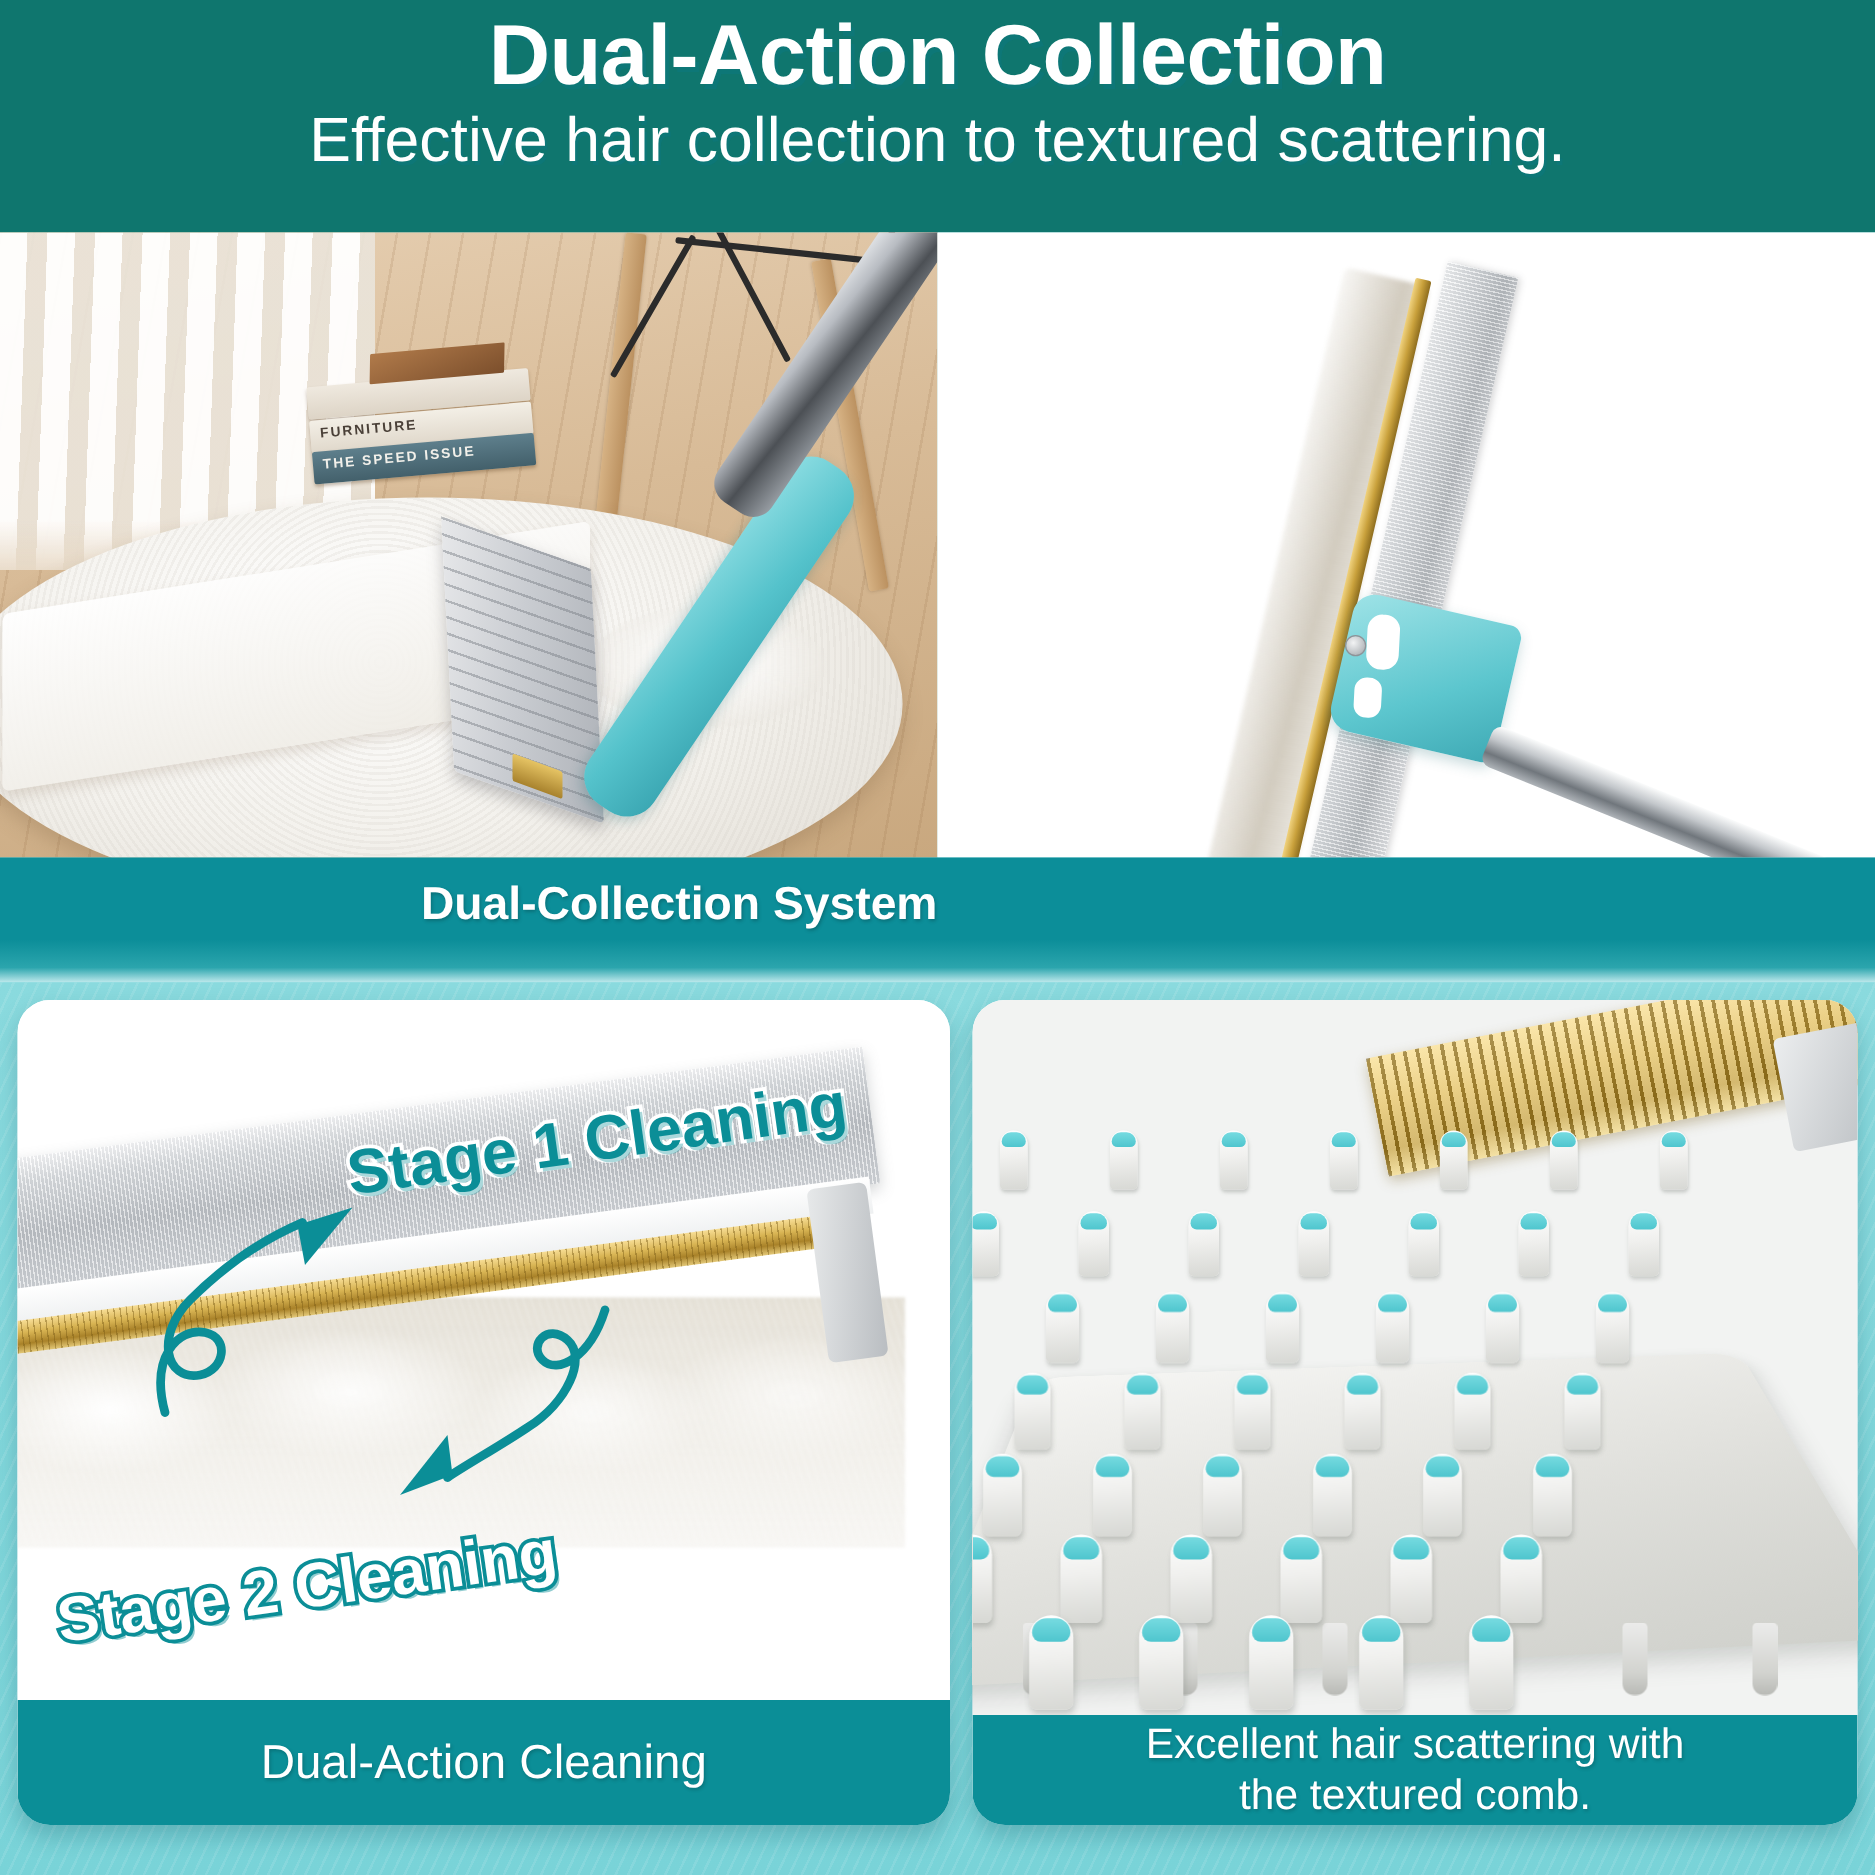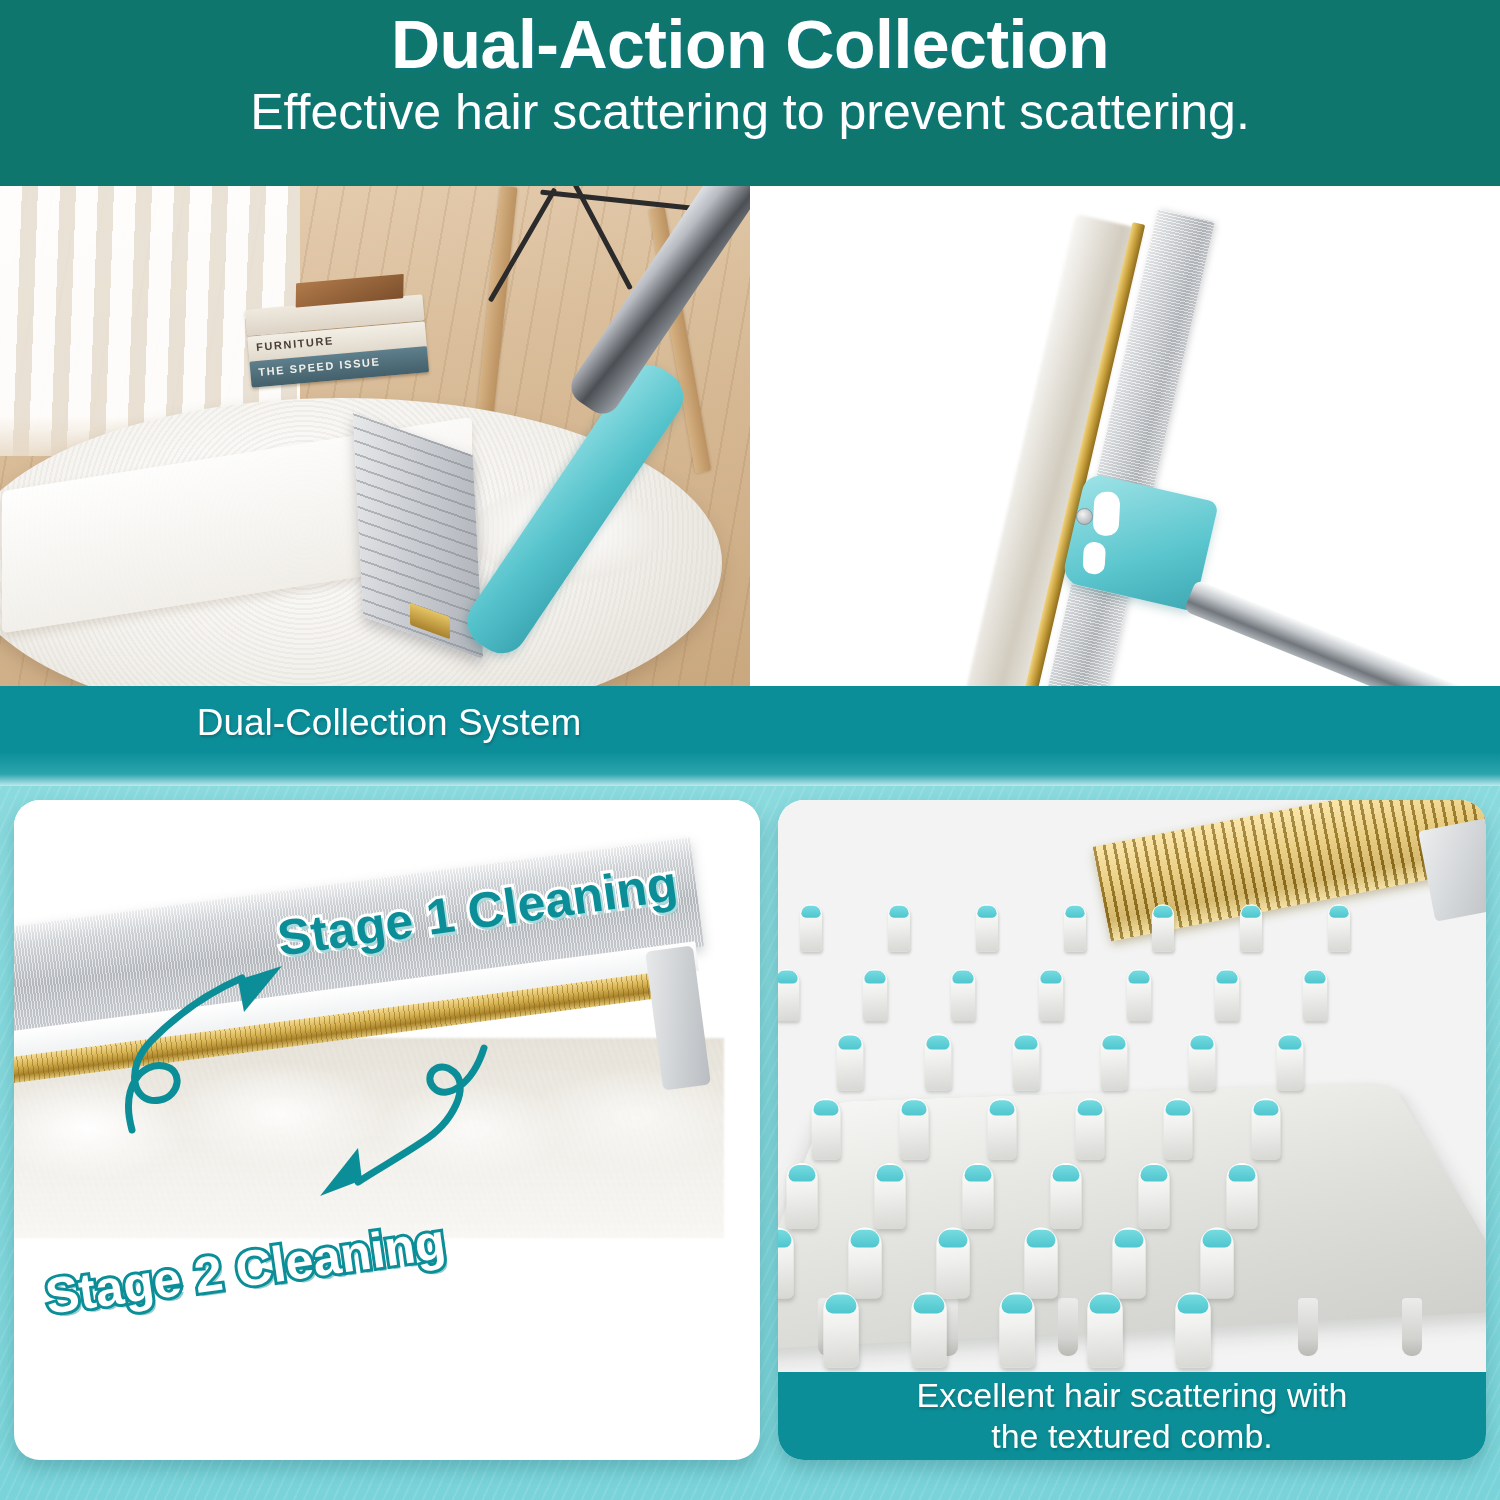--- a/index.html
+++ b/index.html
@@ -277,24 +277,24 @@
   .mid-band {
     position: absolute;
     left: 0; top: 686px;
     width: 1500px; height: 100px;
     background: linear-gradient(180deg,#0c8e99 0%, #0c8e99 66%, #2ba5ad 88%, #bfe9ec 100%);
     display: flex;
     align-items: flex-start;
   }
   .mid-cap-left {
     width: 750px;
-    text-align: center;
+    text-align: right;
     padding-top: 16px;
     font-size: 37px;
-    font-weight: 400;
+    font-weight: 700;
     color: #ffffff;
     text-shadow: 1px 2px 3px rgba(0,0,0,0.22);
     padding-left: 28px;
   }
   .mid-cap-right {
     width: 750px;
     text-align: center;
     padding-top: 10px;
     font-size: 30px;
     font-weight: 400;
@@ -487,21 +487,21 @@
     background: linear-gradient(180deg,#ececeb 0%, #d2d3cf 70%, #b9bab6 100%);
   }
 </style>
 </head>
 <body>
 
 <div id="page">
 
   <div class="header">
     <div class="header-title">Dual-Action Collection</div>
-    <div class="header-sub">Effective hair scattering to prevent scattering.</div>
+    <div class="header-sub">Effective hair collection to textured scattering.</div>
   </div>
 
   <div class="top-row">
 
     <div class="photo-left">
       <div class="wood-floor"></div>
       <div class="curtain"></div>
 
       <div class="chair-leg leg-a"></div>
       <div class="chair-leg leg-b"></div>
@@ -561,20 +561,21 @@
         <path d="M 118 330 C 106 286 128 262 150 266 C 170 270 166 296 146 300 C 118 305 110 268 138 240 C 168 210 200 190 228 178" fill="none" stroke="#0b8e97" stroke-width="7" stroke-linecap="round"></path>
         <path d="M 224 180 L 268 166 L 230 212 Z" fill="#0b8e97"></path>
 
         <path d="M 470 248 C 458 286 432 300 420 288 C 408 276 424 258 440 272 C 456 286 440 322 408 342 C 384 358 362 370 344 382" fill="none" stroke="#0b8e97" stroke-width="7" stroke-linecap="round"></path>
         <path d="M 348 380 L 306 396 L 344 348 Z" fill="#0b8e97"></path>
       </svg>
 
       <div class="stage-label stage1">Stage 1 Cleaning</div>
       <div class="stage-label stage2">Stage 2 Cleaning</div>
     </div>
+    <div class="card-caption">Dual-Action Cleaning</div>
   </div>
 
   <div class="card card-right">
     <div class="card-photo">
       <div class="comb-base"></div>
       <div class="comb-metal"></div>
       <div class="comb-silver"></div>
       <div id="pin-field">
           <div class="pin" style="left: 18px; top: 96px; transform: scale(0.74); z-index: 10;"></div>
           <div class="pin" style="left: 106px; top: 96px; transform: scale(0.74); z-index: 10;"></div>

